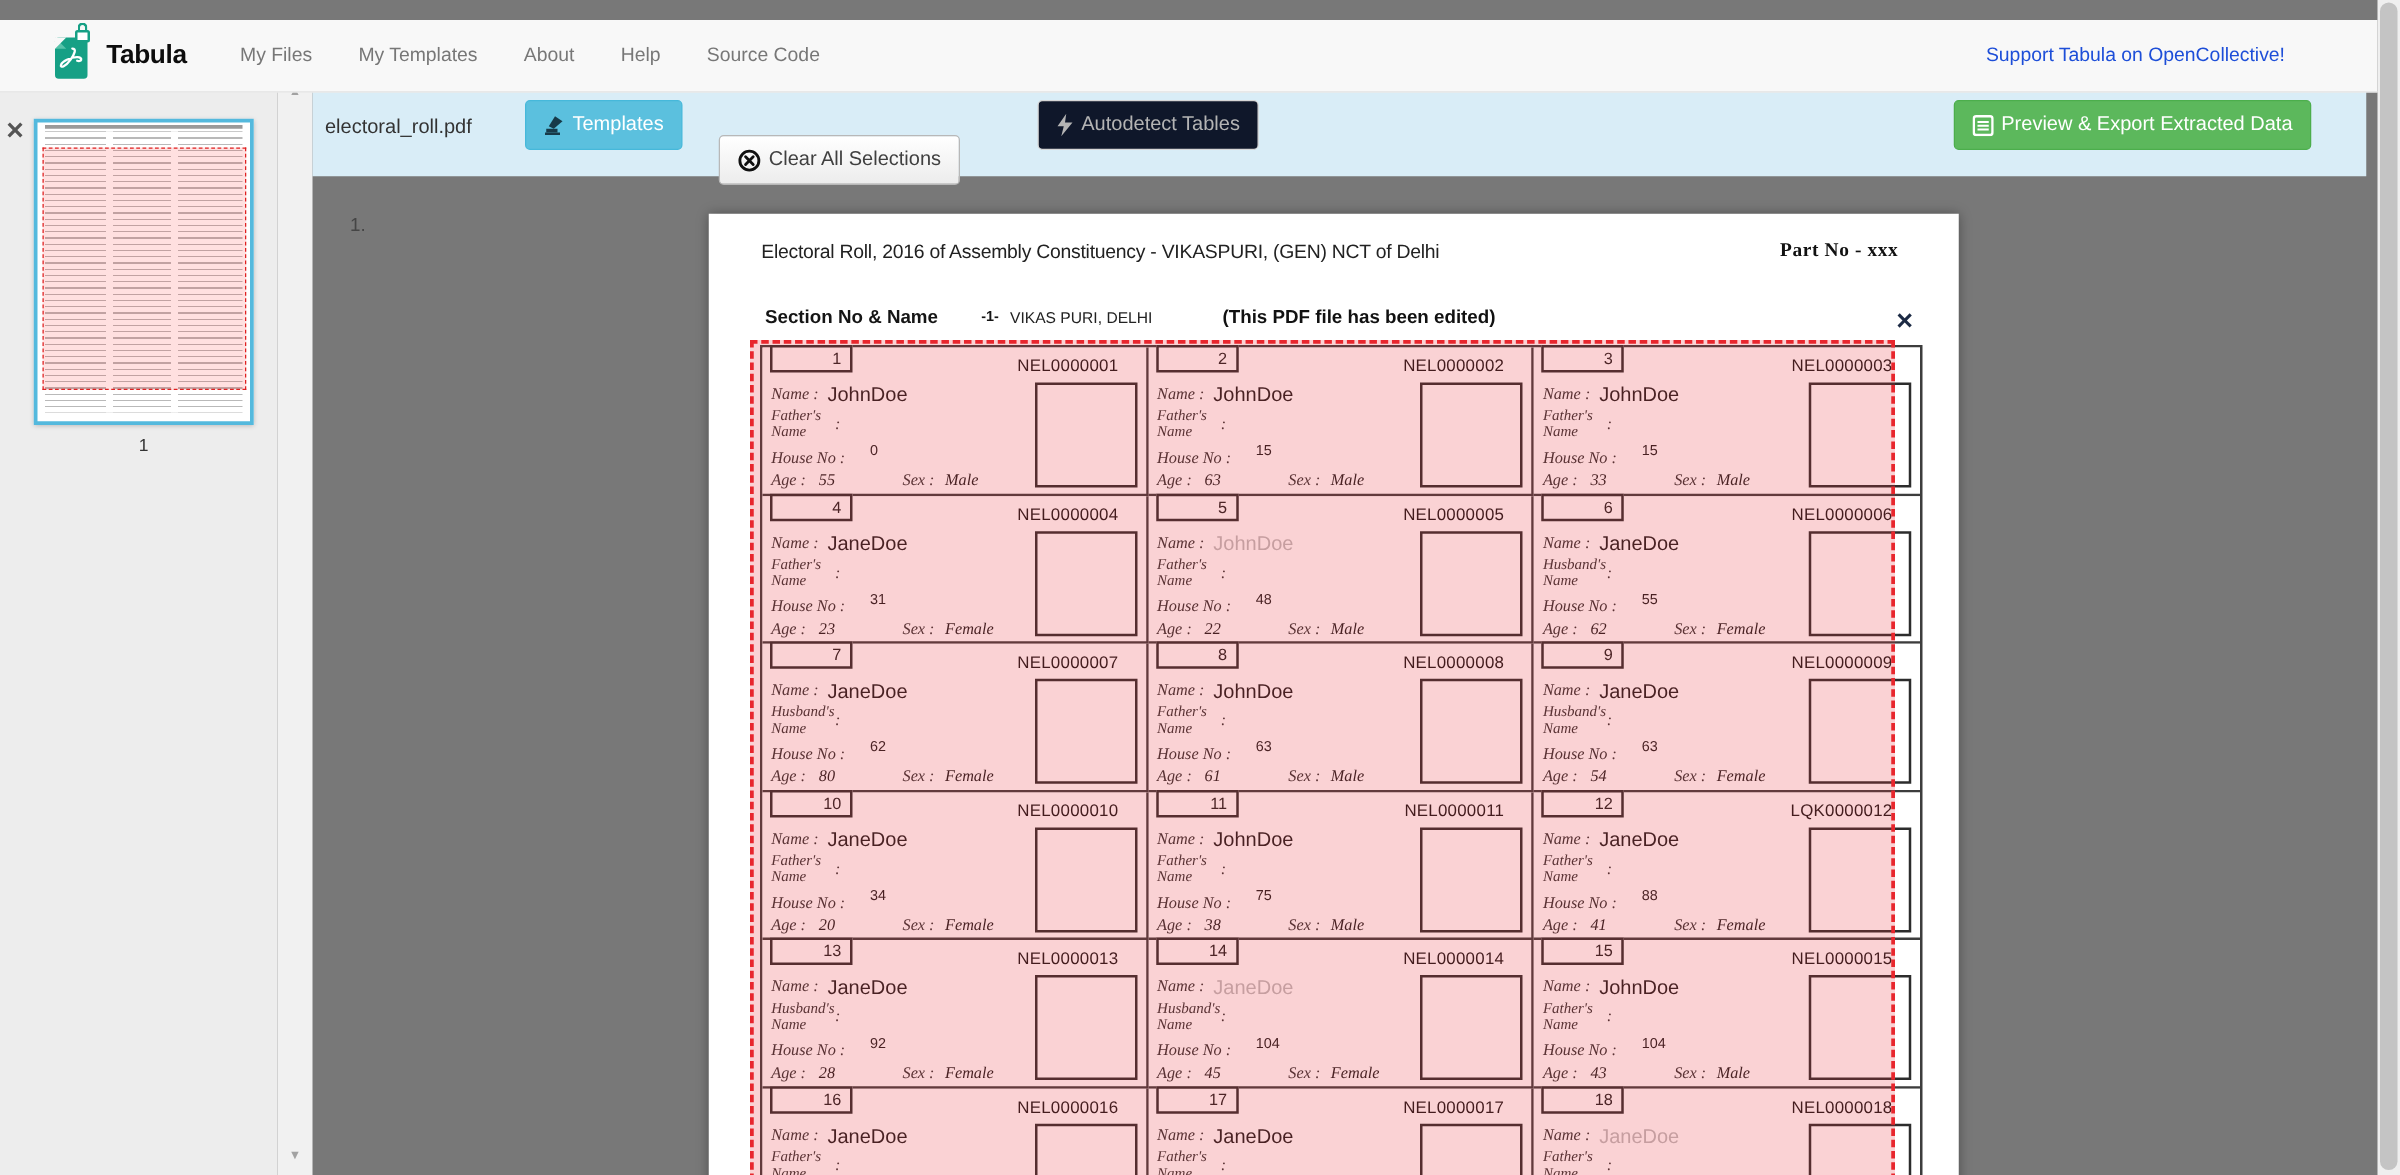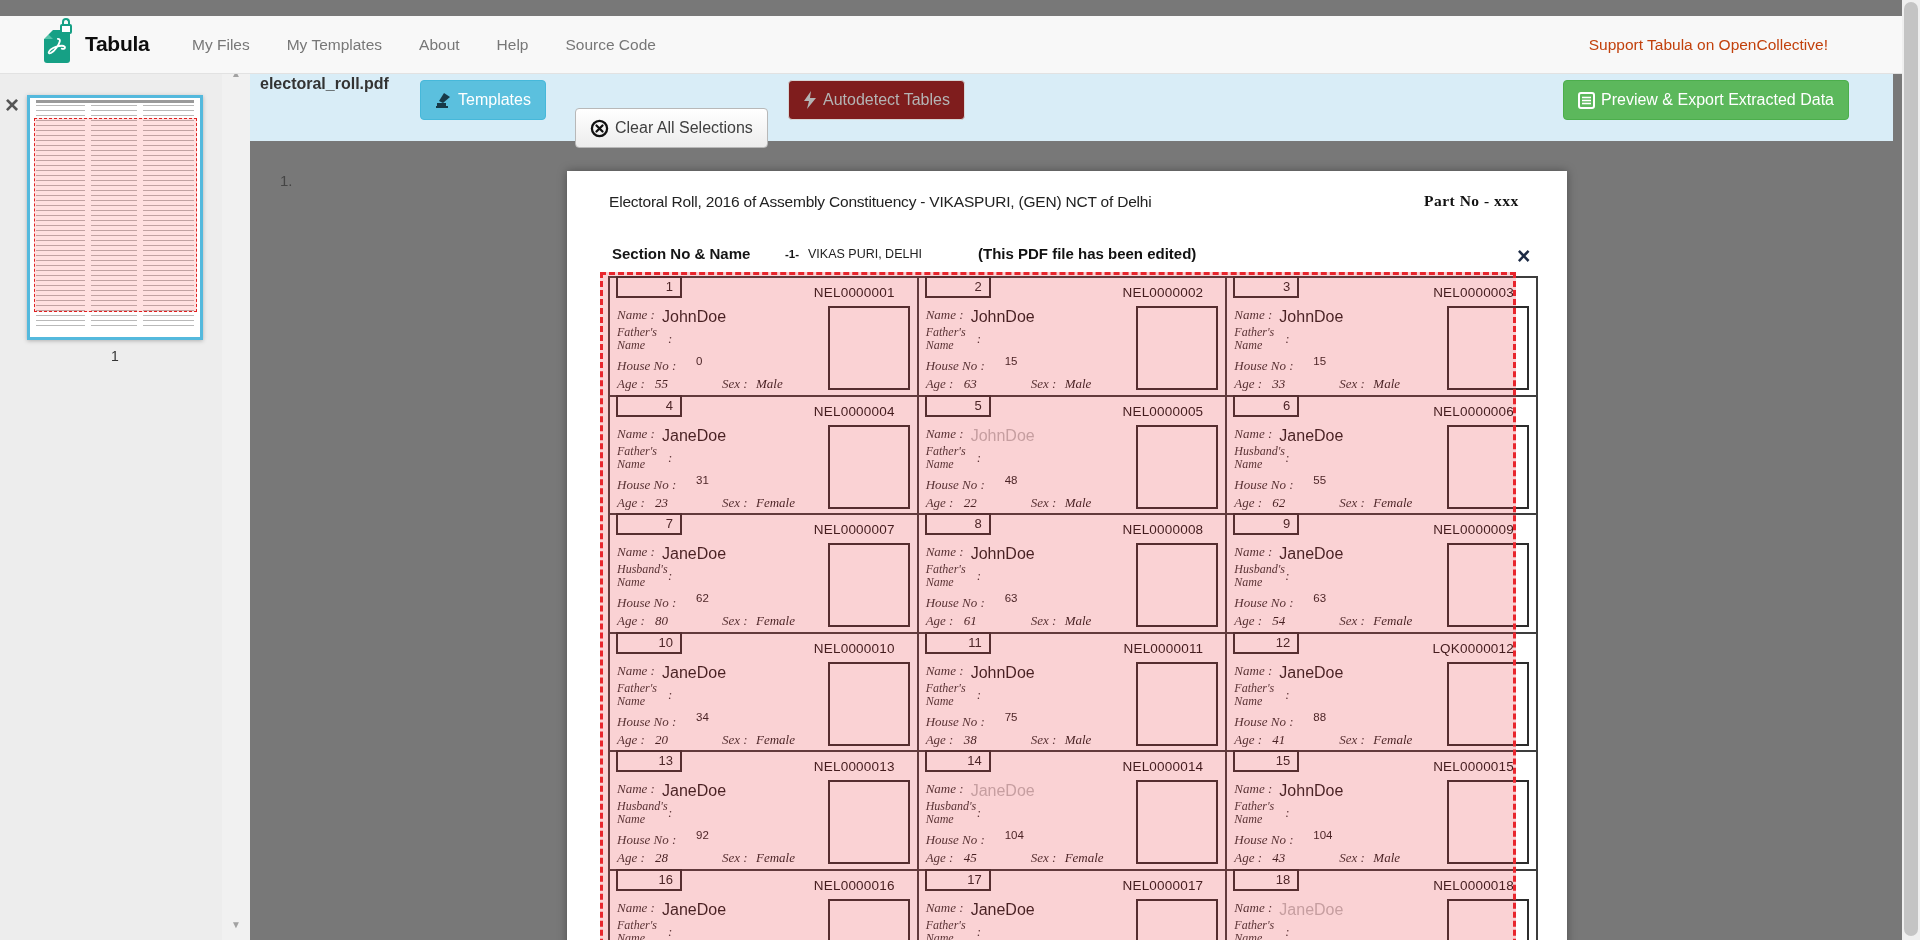--- a/index.html
+++ b/index.html
@@ -19,21 +19,21 @@
   .brand-swirl { position:absolute; left:3px; top:13px; }
   .brand-lock { position:absolute; left:16px; top:0; width:12px; height:10px; background:#fff;
                 border:2px solid #16a085; border-radius:2px; }
   .brand-shackle { position:absolute; left:18px; top:-6px; width:8px; height:8px; border:2px solid #16a085;
                    border-bottom:none; border-radius:5px 5px 0 0; }
   .brand-text { margin-left:9px; font-size:21px; font-weight:bold; color:#0d0d0d; letter-spacing:-0.3px; }
   .nav-links { position:absolute; left:192px; top:0; height:58px; display:flex; gap:37px; align-items:center;
                list-style:none; }
   .nav-links li { color:#777; font-size:15.5px; cursor:pointer; }
   .nav-support { position:absolute; right:74px; top:0; height:58px; display:flex; align-items:center;
-                 color:#c2410c; font-size:15.5px; cursor:pointer; }
+                 color:#1d4ed8; font-size:15.5px; cursor:pointer; }
 
   
   .sidebar { position:absolute; left:0; top:58px; width:222px; height:882px; background:#ededed; z-index:10; }
   .thumb-remove { position:absolute; left:5px; top:36px; font-size:24px; font-weight:bold; color:#555;
                   cursor:pointer; line-height:22px; }
   .thumbnail { position:absolute; left:27px; top:37px; width:176px; height:245px; background:#fff;
                border:3px solid #54b9dd; box-shadow:0 1px 4px rgba(0,0,0,.25); cursor:pointer; }
   .thumb-content { position:absolute; left:6px; top:7px; right:6px; bottom:7px;
       background:
         linear-gradient(to right, transparent 0 31%, #fff 31% 34.5%, transparent 34.5% 64%, #fff 64% 67.5%, transparent 67.5%),
@@ -41,26 +41,26 @@
   .thumb-header { position:absolute; left:6px; top:2px; right:6px; height:3px; background:#9a9a9a; }
   .thumb-selection { position:absolute; left:4px; top:20px; width:163px; height:194px;
                      border:1px dashed #e02020; background:rgba(255,0,0,0.12); }
   .thumb-num { position:absolute; left:27px; top:290px; width:176px; text-align:center; color:#333; font-size:14px; }
   .side-scroll { position:absolute; left:222px; top:58px; width:28px; height:882px; background:#f1f1f1; z-index:11; }
   .side-scroll .arr { position:absolute; left:0; width:28px; text-align:center; color:#a2a2a2; font-size:10px; cursor:pointer; }
   .arr-up { top:10px; } .arr-down { bottom:10px; }
 
   
   .toolbar { position:absolute; left:250px; top:58px; width:1643px; height:83px; background:#d9edf7; z-index:30; }
-  .filename { position:absolute; left:10px; top:17px; font-size:16px; color:#333;font-weight:bold; }
+  .filename { position:absolute; left:10px; top:35px; font-size:16px; color:#333; }
   .btn { position:absolute; top:22px; height:40px; display:flex; align-items:center; gap:6px;
          padding:0 14px; border-radius:4px; font-size:16px; font-family:"Liberation Sans",sans-serif; cursor:pointer; }
   .btn-templates { left:170px; background:#5bc0de; border:1px solid #46b8da; color:#fff; }
   .btn-clear { left:325px; background:linear-gradient(#ffffff,#ececec); border:1px solid #b8b8b8; color:#404040;margin-top:28px; }
-  .btn-auto { left:538px; background:#7f1d1d; border:1px solid #d6d6d6; color:#b4b4b4; cursor:default; }
+  .btn-auto { left:580px; background:#0f172a; border:1px solid #d6d6d6; color:#b4b4b4; cursor:default; }
   .btn-export { right:44px; background:#5cb85c; border:1px solid #4cae4c; color:#fff; }
   .btn svg { display:block; }
 
   
   .viewer { position:absolute; left:250px; top:58px; width:1652px; height:882px; background:#787878;
             overflow:hidden; z-index:5; }
   .page-marker { position:absolute; left:30px; top:114px; color:#454545; font-size:15px; }
   .pdf-page { position:absolute; left:317px; top:113px; width:1000px; height:1260px; background:#fff;
               box-shadow:0 0 9px rgba(0,0,0,.35); }
 

